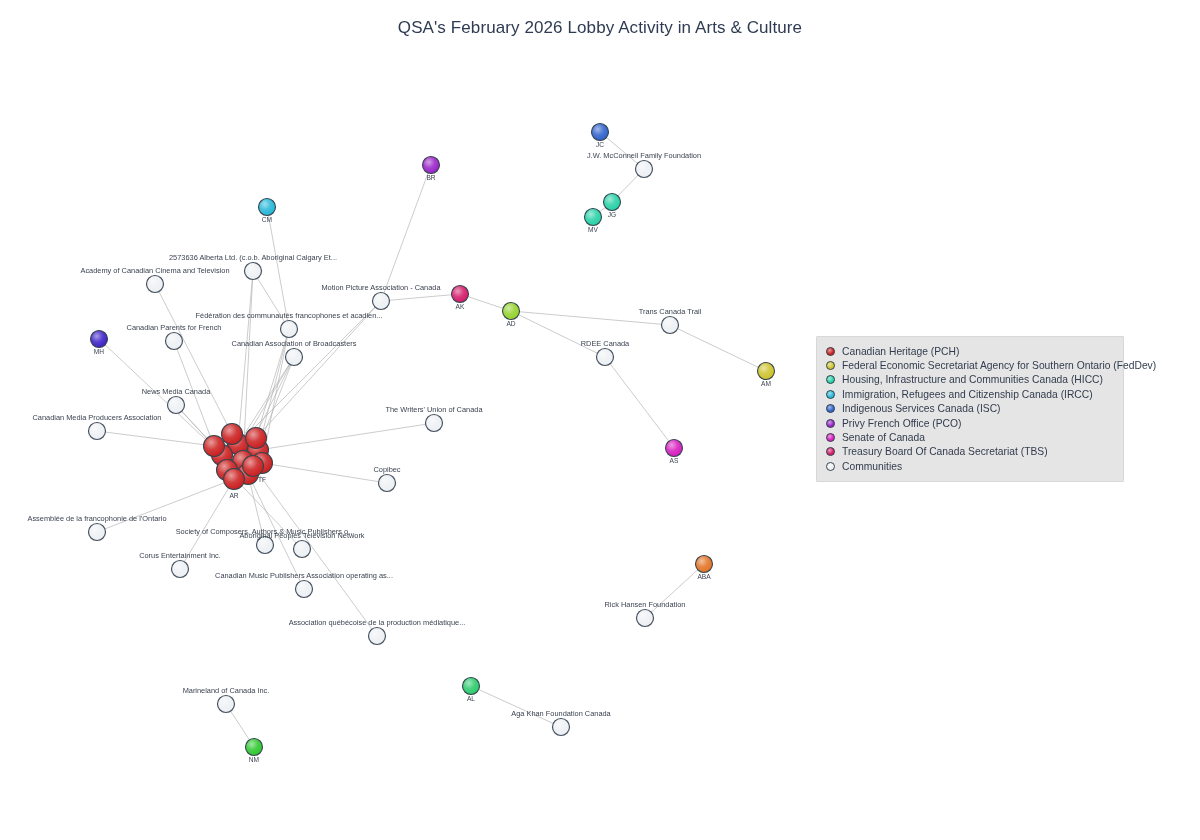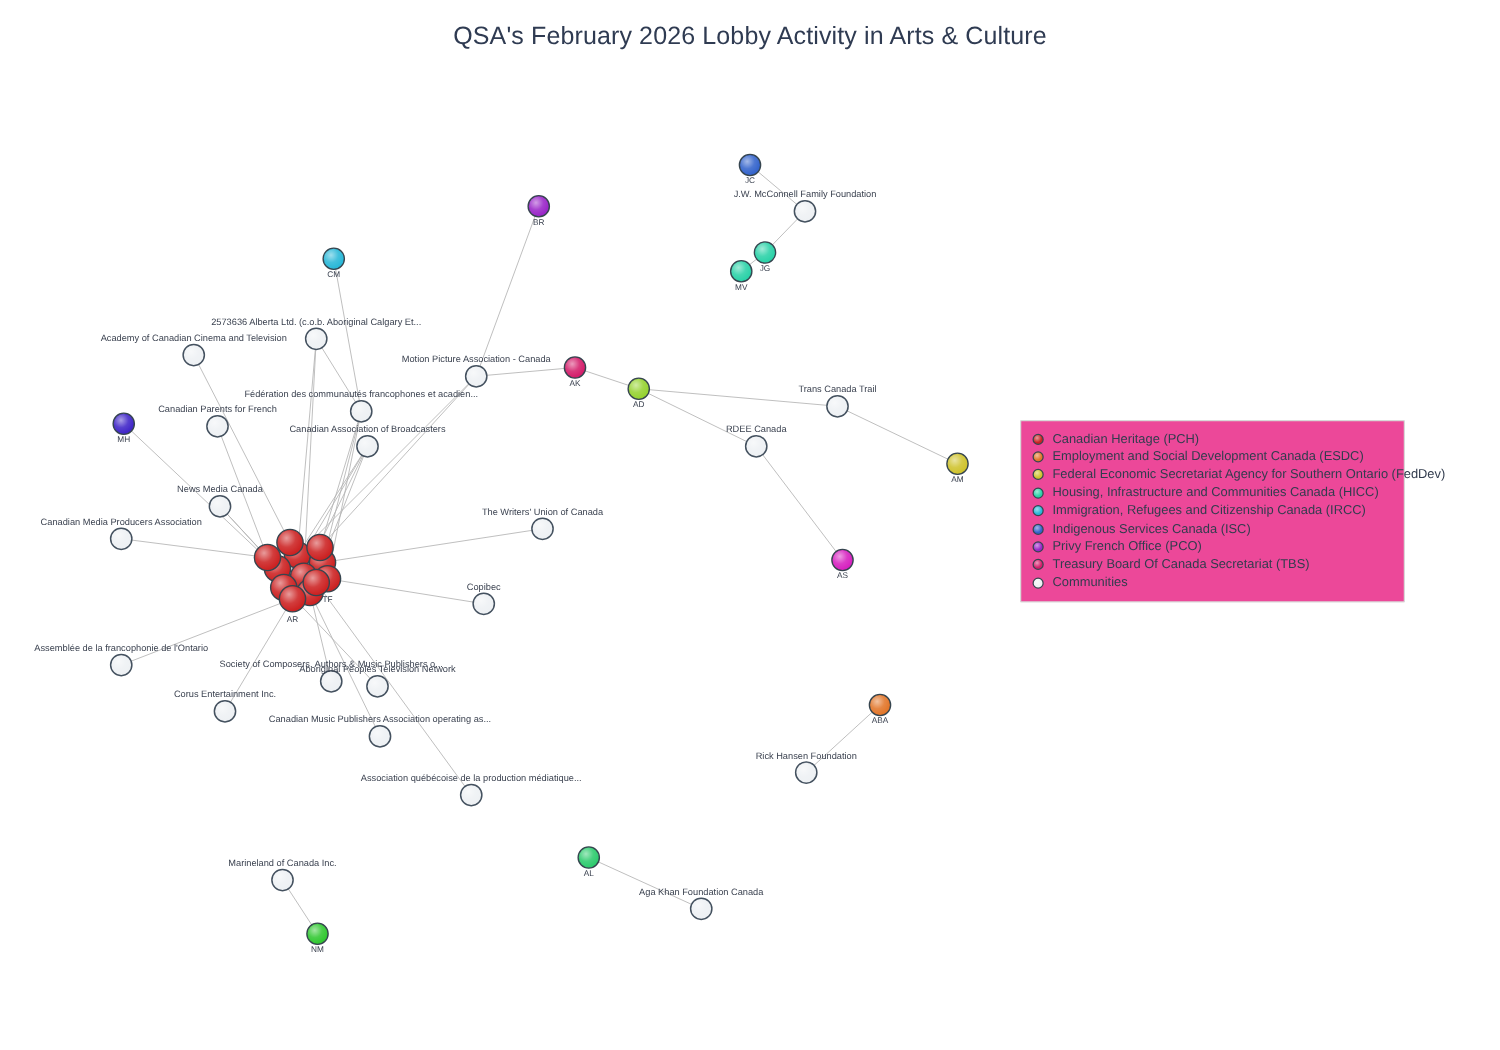--- a/index.html
+++ b/index.html
@@ -13,21 +13,21 @@
     position: relative;
     font-family: "Liberation Sans", sans-serif;
     overflow: hidden;
   }
   #chart-title {
     position: absolute;
     top: 18px;
     left: 0;
     width: 1200px;
     text-align: center;
-    font-size: 20px;
+    font-size: 17px;
     color: #2f3b52;
     letter-spacing: 0.1px;
   }
   #graph-canvas {
     position: absolute;
     top: 0;
     left: 0;
     width: 1200px;
     height: 840px;
   }
@@ -58,21 +58,21 @@
     fill: #3b4250;
     text-anchor: middle;
     dominant-baseline: middle;
   }
   #legend-box {
     position: absolute;
     left: 816px;
     top: 336px;
     width: 308px;
     box-sizing: border-box;
-    background: #ec4899;
+    background: #e5e5e5;
     border: 1px solid #d8d8d8;
     border-radius: 1px;
     padding: 7px 8px 7px 9px;
   }
   .legend-row {
     display: flex;
     align-items: center;
     height: 14.4px;
   }
   .legend-swatch {
@@ -282,42 +282,42 @@
       <text x="234" y="496" class="node-label">AR</text>
     </g>
 </svg>
 
 <div id="legend-box">
     <div class="legend-row">
       <span class="legend-swatch" style="background-color: rgb(204, 34, 34);"></span>
       <span class="legend-label">Canadian Heritage (PCH)</span>
     </div>
     <div class="legend-row">
-      <span class="legend-swatch" style="background-color: rgb(226, 118, 42);"></span>
-      <span class="legend-label">Employment and Social Development Canada (ESDC)</span>
-    </div>
-    <div class="legend-row">
       <span class="legend-swatch" style="background-color: rgb(207, 195, 46);"></span>
       <span class="legend-label">Federal Economic Secretariat Agency for Southern Ontario (FedDev)</span>
     </div>
     <div class="legend-row">
       <span class="legend-swatch" style="background-color: rgb(43, 210, 168);"></span>
       <span class="legend-label">Housing, Infrastructure and Communities Canada (HICC)</span>
     </div>
     <div class="legend-row">
       <span class="legend-swatch" style="background-color: rgb(41, 184, 216);"></span>
       <span class="legend-label">Immigration, Refugees and Citizenship Canada (IRCC)</span>
     </div>
     <div class="legend-row">
       <span class="legend-swatch" style="background-color: rgb(52, 100, 204);"></span>
       <span class="legend-label">Indigenous Services Canada (ISC)</span>
     </div>
     <div class="legend-row">
       <span class="legend-swatch" style="background-color: rgb(154, 38, 200);"></span>
       <span class="legend-label">Privy French Office (PCO)</span>
+    </div>
+    <div class="legend-row">
+      <span class="legend-swatch" style="background-color: rgb(215, 33, 192);"></span>
+      <span class="legend-label">Senate of Canada</span>
     </div>
     <div class="legend-row">
       <span class="legend-swatch" style="background-color: rgb(212, 30, 107);"></span>
       <span class="legend-label">Treasury Board Of Canada Secretariat (TBS)</span>
     </div>
     <div class="legend-row">
       <span class="legend-swatch" style="background-color: rgb(238, 241, 244);"></span>
       <span class="legend-label">Communities</span>
     </div>
   </div>

